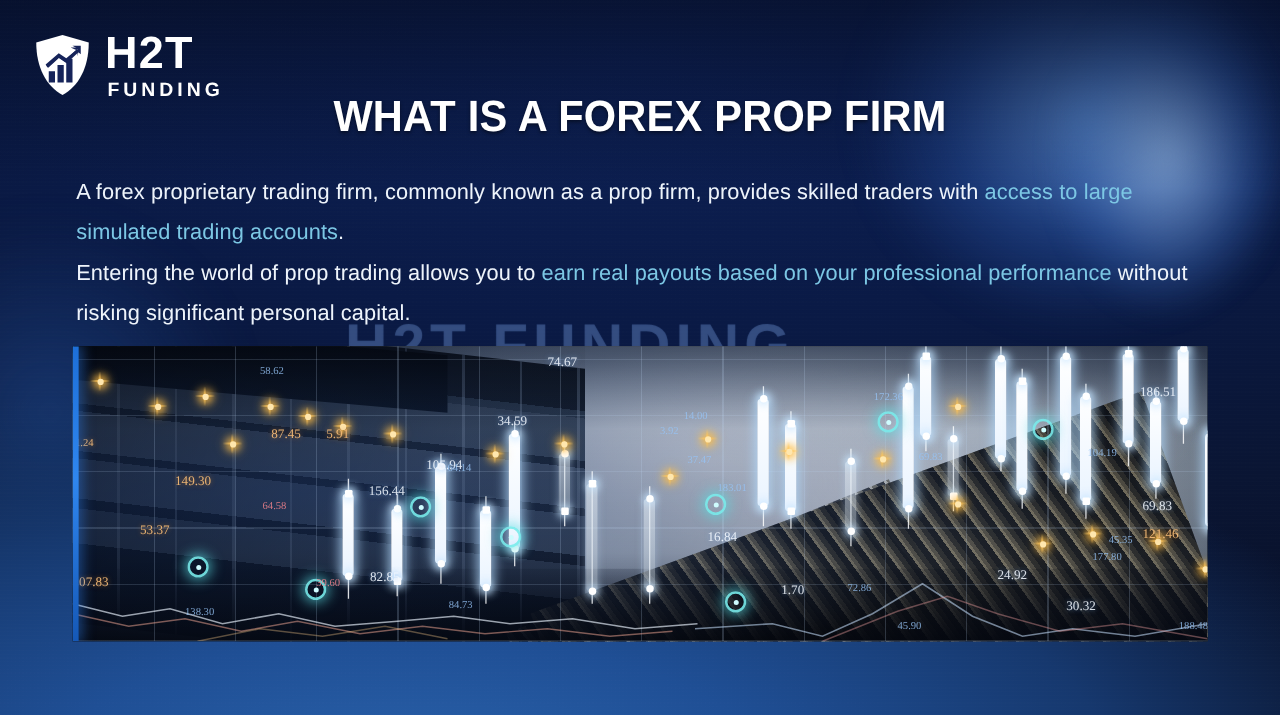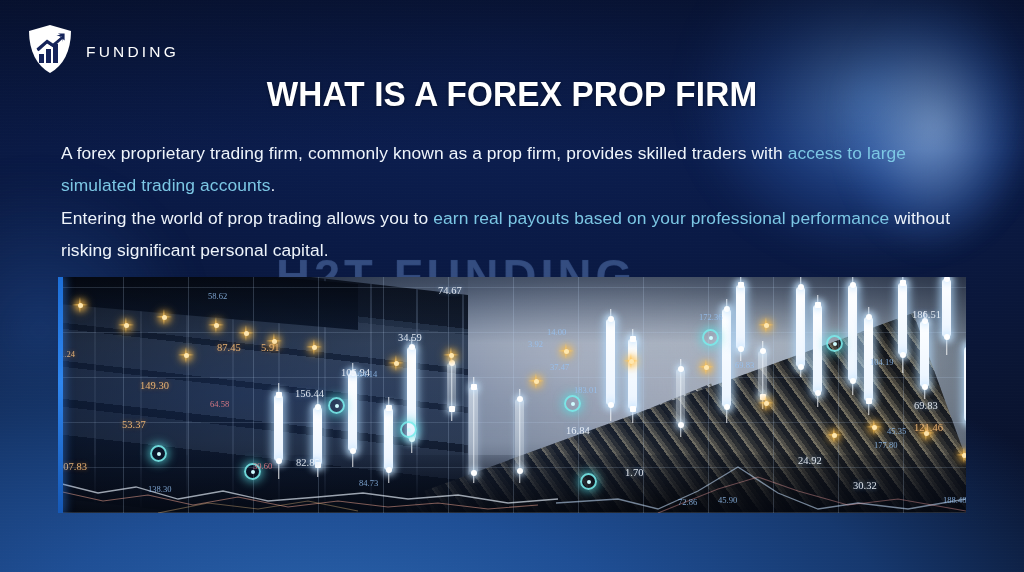--- a/index.html
+++ b/index.html
@@ -53,21 +53,21 @@
     position:absolute; left:28px; top:24px;
     display:flex; align-items:center; gap:12px;
   }
   .shield{ width:44px; height:50px; display:block; }
   .logo-txt{ display:flex; flex-direction:column; line-height:1; }
   .logo-h2t{
     color:#fff; font-weight:bold; font-size:36px; letter-spacing:1px;
     font-family:"Liberation Sans", sans-serif;
   }
   .logo-funding{
-    color:#fff; font-size:15.5px; font-weight:normal; letter-spacing:3.2px;
+    color:#fff; font-size:15.5px; font-weight:bold; letter-spacing:3.2px;
     margin-top:5px; margin-left:2px;
   }
 
   
   #title{
     position:absolute; left:0; right:0; top:74px; text-align:center;
     color:#ffffff; font-size:35px; font-weight:bold;
     letter-spacing:.2px; transform:scaleX(.95);
     text-shadow:0 1px 3px rgba(0,0,0,.45);
     font-family:"Liberation Sans", sans-serif;
@@ -277,20 +277,21 @@
     <g fill="#16245a">
       <rect x="11" y="30" width="5" height="9"></rect>
       <rect x="18" y="25" width="5" height="14"></rect>
       <rect x="25" y="20" width="5" height="19"></rect>
       <path d="M10 27 L19 19 L25 23 L34 12 L34 18 L35.5 11 L28.5 11 L33 13 L25 19.5 L19 15.5 L8.5 24.5 Z"></path>
       <path d="M9.2 25.6 L19 16.6 L25 20.7 L33.6 12.2 L35.4 14.1 L25.3 23.6 L19.1 19.4 L10.6 27.2 Z"></path>
       <path d="M30 9.6 L36.6 9.6 L36.6 16.4 L34.2 14.4 L34.2 12 Z"></path>
     </g>
   </svg>
   <div class="logo-txt">
+    <div class="logo-h2t">H2T</div>
     <div class="logo-funding">FUNDING</div>
   </div>
 </div>
 
 <div id="title">WHAT IS A FOREX PROP FIRM</div>
 
 <div id="copy">
   <p>
     <span>A forex proprietary trading firm, commonly known as a prop firm, provides skilled traders with </span><span class="hl">access to large simulated trading accounts</span><span>.</span>
   </p>
@@ -503,40 +504,40 @@
         <i></i>
       </div>
       <div class="ring" style="left: 92px; top: 168px;">
         <i></i>
       </div>
     </div>
   <div id="hero-numbers">
       <div class="num o" style="left: 2px; top: 72px;">1.24</div>
       <div class="num o big" style="left: 82px; top: 103px;">149.30</div>
       <div class="num r" style="left: 152px; top: 122px;">64.58</div>
-      <div class="num o big" style="left: 64px; top: 142px; text-align: right;">53.37</div>
+      <div class="num o big" style="left: 54px; top: 142px; text-align: right;">53.37</div>
       <div class="num o big" style="left: 0px; top: 184px;">107.83</div>
       <div class="num r" style="left: 195px; top: 184px; text-align: right;">39.60</div>
       <div class="num b" style="left: 90px; top: 207px;">138.30</div>
       <div class="num o big" style="left: 159px; top: 65px;">87.45</div>
       <div class="num o big" style="left: 203px; top: 65px;">5.91</div>
       <div class="num b" style="left: 150px; top: 14px;">58.62</div>
       <div class="num w big" style="left: 380px; top: 8px;">74.67</div>
       <div class="num w big" style="left: 340px; top: 55px;">34.59</div>
       <div class="num w big" style="left: 283px; top: 90px;">105.94</div>
       <div class="num b" style="left: 300px; top: 92px;">64.14</div>
       <div class="num w big" style="left: 237px; top: 111px;">156.44</div>
       <div class="num w big" style="left: 238px; top: 180px;">82.85</div>
       <div class="num b" style="left: 301px; top: 201px;">84.73</div>
       <div class="num b" style="left: 492px; top: 85px;">37.47</div>
       <div class="num b" style="left: 489px; top: 50px;">14.00</div>
       <div class="num b" style="left: 470px; top: 62px;">3.92</div>
       <div class="num w big" style="left: 508px; top: 148px;">16.84</div>
       <div class="num w big" style="left: 567px; top: 190px;">1.70</div>
-      <div class="num b" style="left: 620px; top: 188px; margin-top: 32px;">72.86</div>
+      <div class="num b" style="left: 620px; top: 188px;">72.86</div>
       <div class="num w big" style="left: 740px; top: 178px;">24.92</div>
       <div class="num w big" style="left: 795px; top: 203px;">30.32</div>
       <div class="num b" style="left: 660px; top: 218px;">45.90</div>
       <div class="num b" style="left: 641px; top: 35px;">172.36</div>
       <div class="num w big" style="left: 854px; top: 32px;">186.51</div>
       <div class="num b" style="left: 812px; top: 80px;">104.19</div>
       <div class="num w big" style="left: 856px; top: 123px;">69.83</div>
       <div class="num o big" style="left: 856px; top: 145px;">121.46</div>
       <div class="num b" style="left: 829px; top: 149px;">45.35</div>
       <div class="num b" style="left: 816px; top: 163px;">177.80</div>

